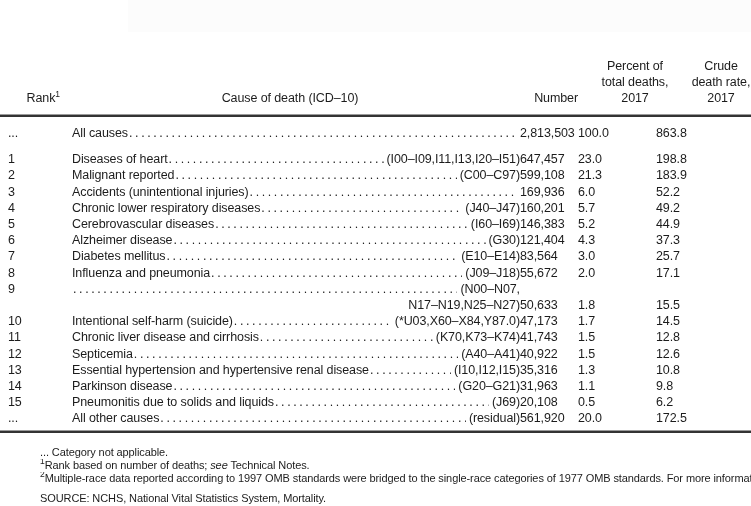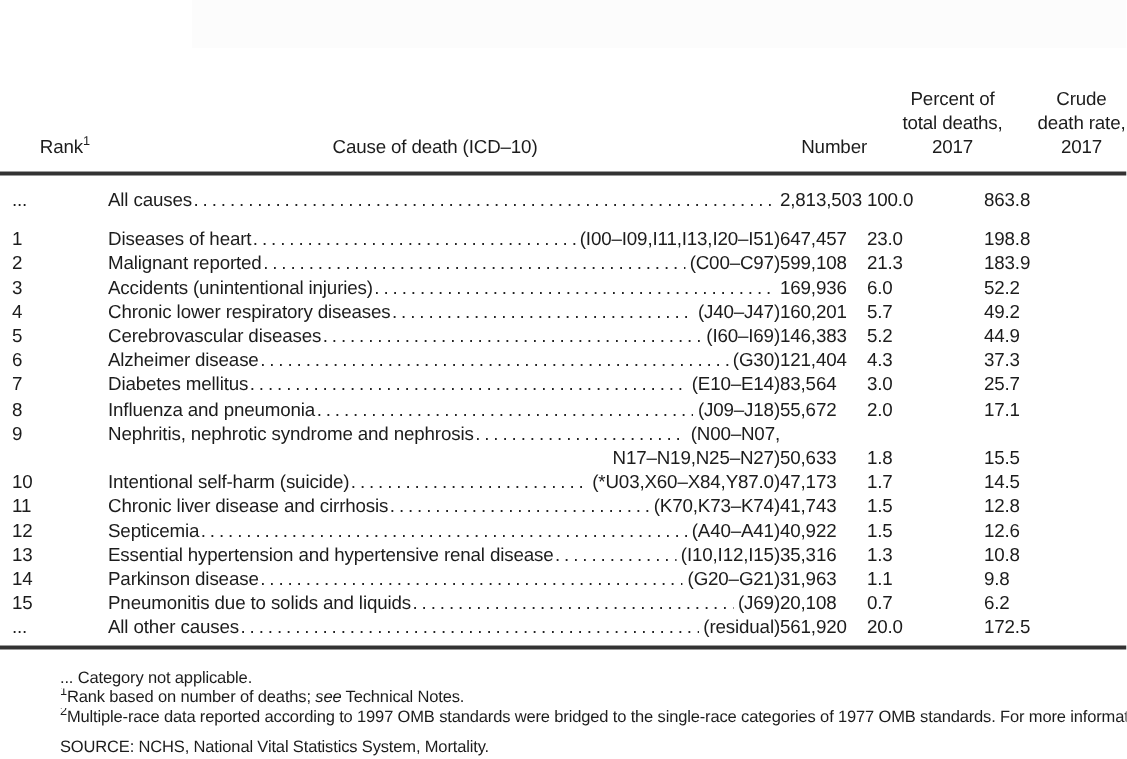--- a/index.html
+++ b/index.html
@@ -180,21 +180,20 @@
           <div class="dots"></div>
           <div class="code">(J09–J18)</div>
         </div>
         <div class="td-num">55,672</div>
         <div class="td-pct">2.0</div>
         <div class="td-rate">17.1</div>
       </div>
       <div class="trow grid-cols">
         <div class="td-rank">9</div>
         <div class="td-cause">
-          <div class="cause-text">Nephritis, nephrotic syndrome and nephrosis</div>
           <div class="dots"></div>
           <div class="code">(N00–N07,</div>
         </div>
         <div class="td-num"></div>
         <div class="td-pct"></div>
         <div class="td-rate"></div>
       </div>
       <div class="trow grid-cols">
         <div class="td-rank"></div>
         <div class="td-cause cont">
@@ -260,21 +259,21 @@
         <div class="td-rate">9.8</div>
       </div>
       <div class="trow grid-cols">
         <div class="td-rank">15</div>
         <div class="td-cause">
           <div class="cause-text">Pneumonitis due to solids and liquids</div>
           <div class="dots"></div>
           <div class="code">(J69)</div>
         </div>
         <div class="td-num">20,108</div>
-        <div class="td-pct">0.7</div>
+        <div class="td-pct">0.5</div>
         <div class="td-rate">6.2</div>
       </div>
       <div class="trow grid-cols">
         <div class="td-rank">...</div>
         <div class="td-cause">
           <div class="cause-text">All other causes</div>
           <div class="dots"></div>
           <div class="code">(residual)</div>
         </div>
         <div class="td-num">561,920</div>

